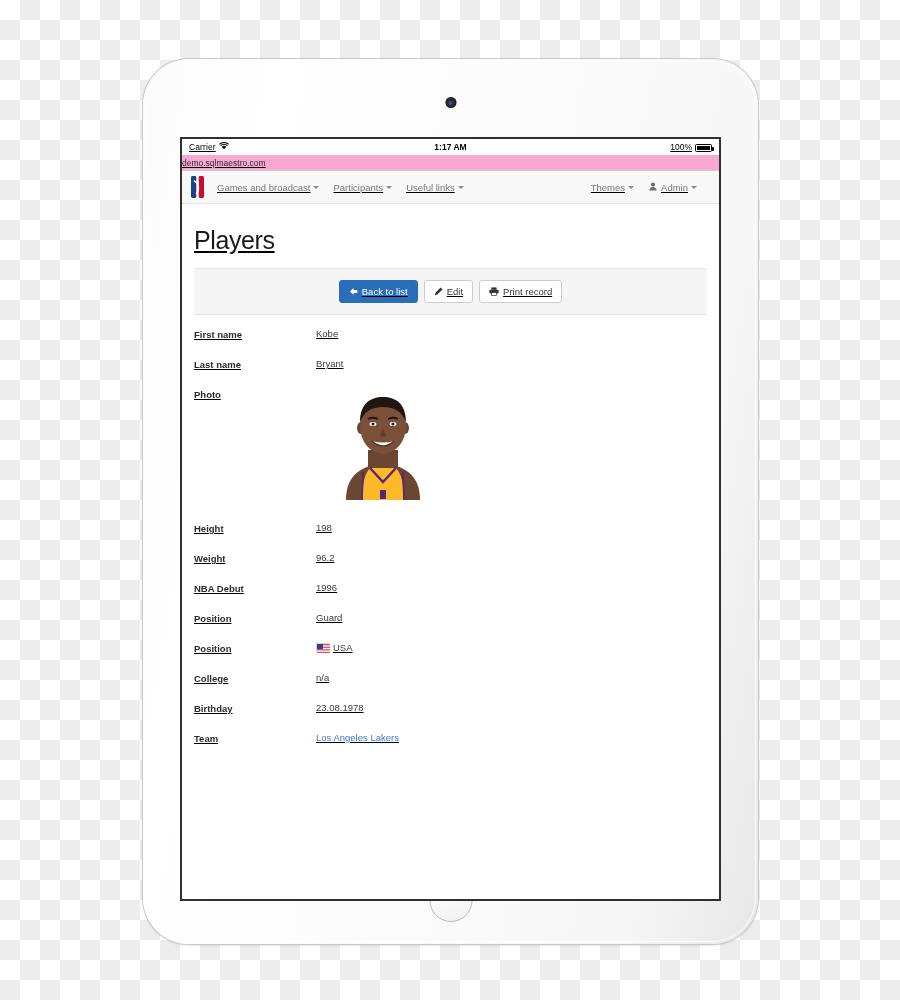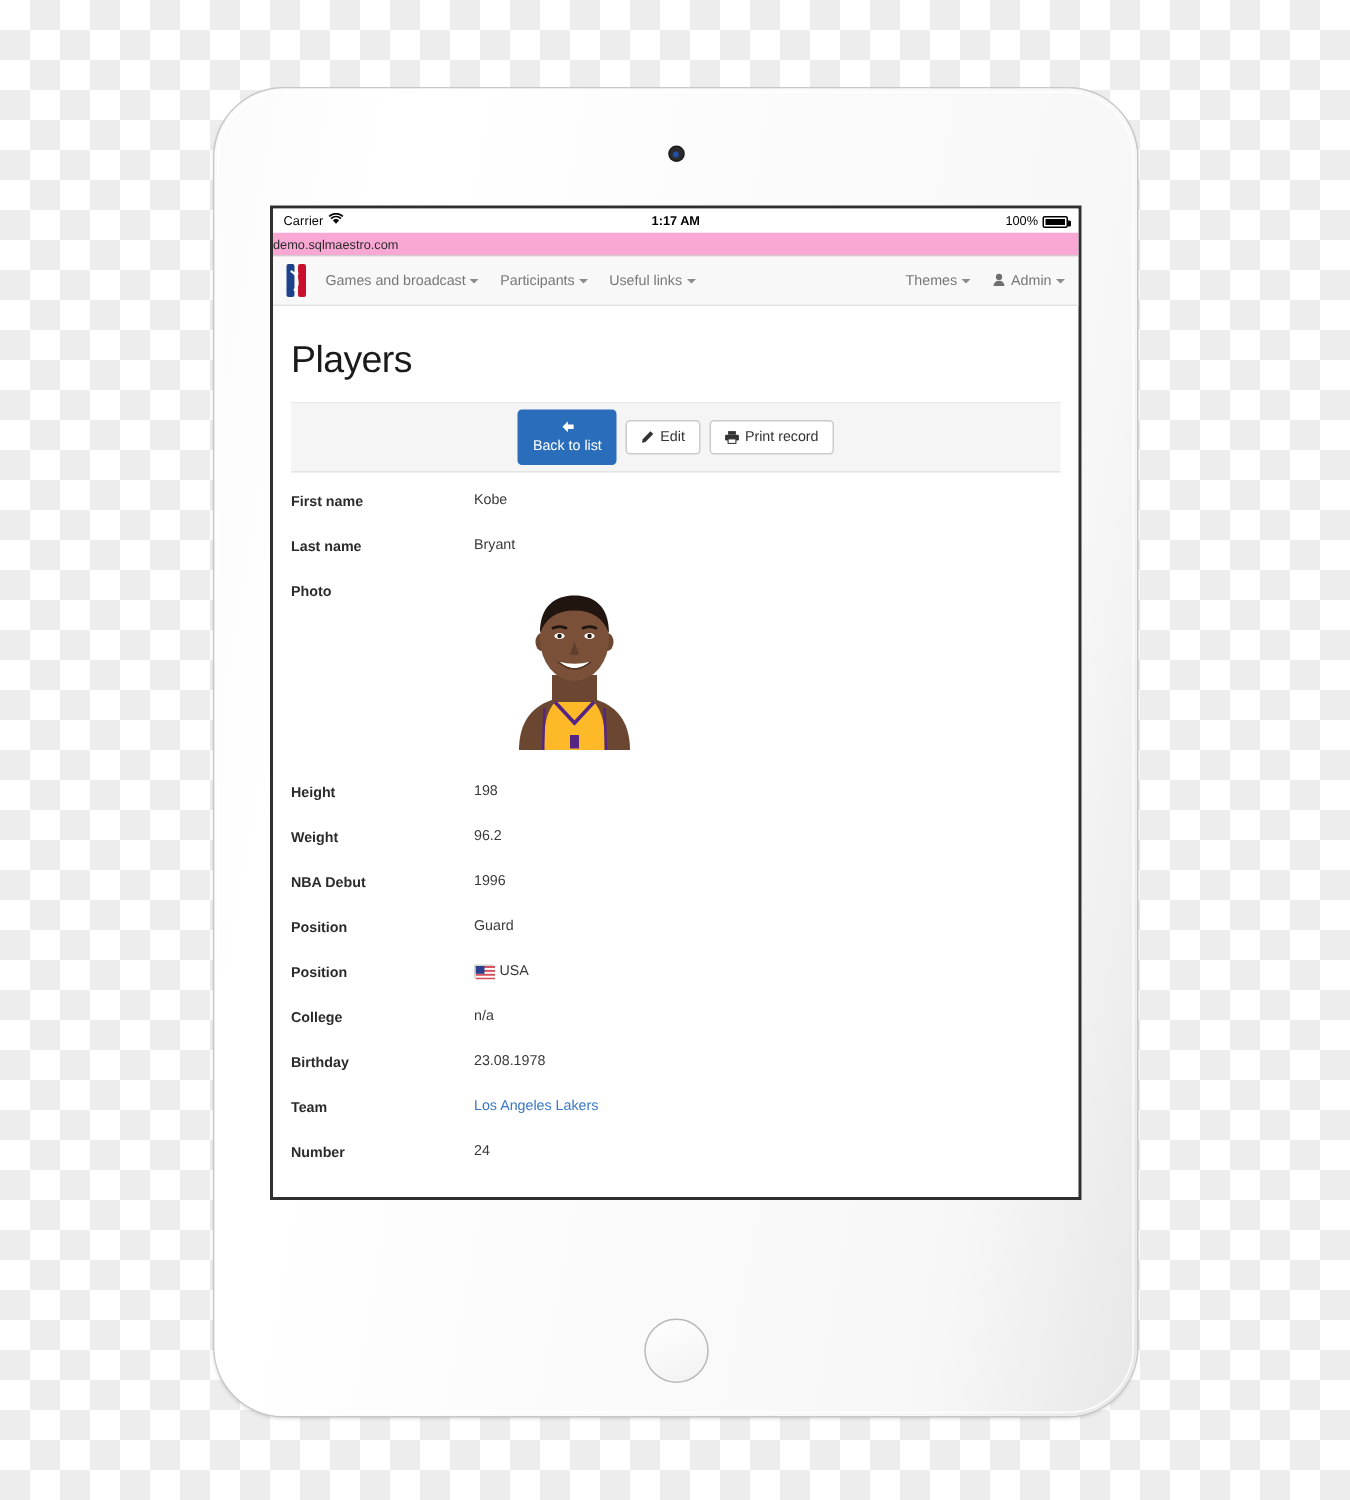--- a/index.html
+++ b/index.html
@@ -75,24 +75,25 @@
     border: 1.6px solid #b9b9b9;
     background: linear-gradient(160deg, #ffffff, #f2f2f2);
   }
 
   
   #screen {
     position: absolute;
     left: 37px;
     top: 78px;
     width: 541px;
-    height: 663px;
+    height: 764px;
     background: #ffffff;
     border: 2px solid #303030;
     overflow: hidden;
+    text-decoration: underline;
   }
 
   
   #status-bar {
     height: 16px;
     background: #ffffff;
     display: flex;
     align-items: center;
     padding: 0 7px;
     font-size: 8.5px;
@@ -152,21 +153,21 @@
     color: #2b2b2b;
   }
 
   
   #site-navbar {
     height: 33px;
     background: #f8f8f8;
     border-bottom: 1px solid #e3e3e3;
     display: flex;
     align-items: center;
-    padding: 0 9px 0 7px;
+    padding: 0 22px 0 7px;
   }
   #navbar-brand {
     width: 17px;
     height: 22px;
     margin-right: 11px;
     flex: 0 0 auto;
   }
   .nav-items { display: flex; align-items: center; gap: 14px; }
   .nav-item {
     font-size: 9.5px;
@@ -222,21 +223,20 @@
     border-radius: 3px;
     border: 1px solid #cccccc;
     background: #ffffff;
     color: #333333;
     white-space: nowrap;
   }
   .btn-primary {
     background: #2a6ebb;
     border-color: #2a6ebb;
     color: #ffffff;
-    flex-direction: column;
   }
   .btn-icon { display: inline-flex; align-items: center; }
   .btn-icon svg { display: block; }
 
   
   #record-fields { padding-top: 13px; }
   .field-row {
     display: flex;
     align-items: flex-start;
     margin-bottom: 18px;
@@ -483,21 +483,17 @@
         <div class="field-row">
           <div class="field-label">Birthday</div>
           <div class="field-value">23.08.1978</div>
         </div>
 
         <div class="field-row">
           <div class="field-label">Team</div>
           <div class="field-value link">Los Angeles Lakers</div>
         </div>
 
-        <div class="field-row">
-          <div class="field-label">Number</div>
-          <div class="field-value">24</div>
-        </div>
 
       </div>
     </div>
   </div>
 </div>
 
 </body></html>

